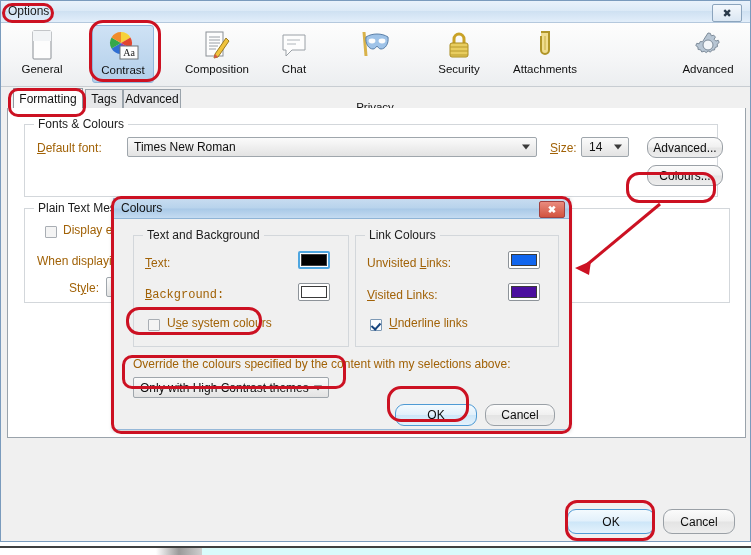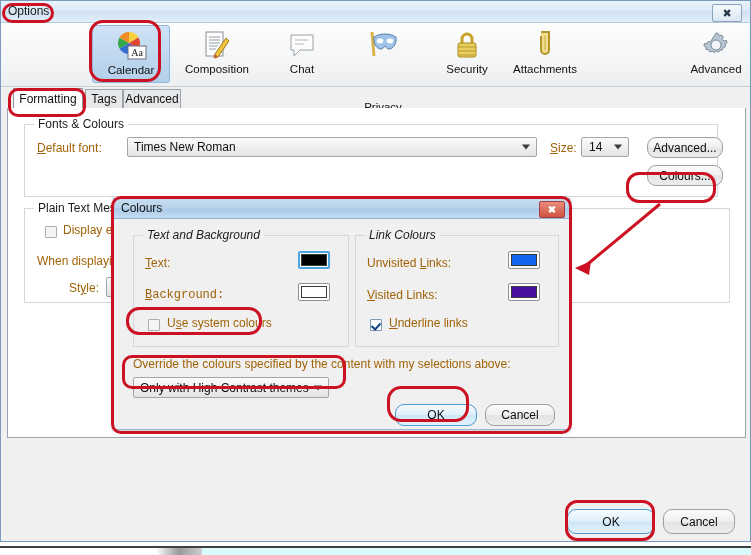--- a/index.html
+++ b/index.html
@@ -35,21 +35,21 @@
     font-size:11px;color:#2a3a4a;
   }
 
   
   .toolbar{
     position:absolute;left:0;top:22px;right:0;height:63px;
     background:linear-gradient(to bottom,#fdfdfd 0%,#f5f6f7 55%,#eceef0 100%);
     border-bottom:1px solid #c8cdd2;
   }
   .tb-item{
-    position:absolute;top:2px;width:78px;height:58px;
+    position:absolute;top:2px;width:62px;height:58px;
     display:flex;flex-direction:column;align-items:center;justify-content:flex-start;
     box-sizing:border-box;padding-top:3px;
   }
   .tb-item .glyph{height:34px;display:flex;align-items:center;justify-content:center;}
   .tb-item .lbl{font-size:11.5px;color:#111;margin-top:1px;white-space:nowrap;}
   .tb-item.selected{
     background:linear-gradient(to bottom,#cfe2f5,#b2cfea);
     border:1px solid #8fb6db;border-radius:3px;
   }
 
@@ -143,21 +143,21 @@
   }
   .modal-body{
     position:absolute;left:2px;top:20px;right:2px;bottom:2px;
     background:#f0f0f0;
   }
   .m-group{
     position:absolute;border:1px solid #d3d7db;box-sizing:border-box;
   }
   .m-group-title{
     position:absolute;top:-8px;left:9px;background:#f0f0f0;padding:0 4px;
-    font-size:12px;color:#1b1b1b;white-space:nowrap;font-style:italic;
+    font-size:12px;color:#1b1b1b;white-space:nowrap;
   }
 
   
   .ann{
     position:absolute;border:3px solid #cc1122;border-radius:14px;
     box-sizing:border-box;pointer-events:none;z-index:60;
   }
   svg.arrow-layer{position:absolute;left:0;top:0;width:751px;height:555px;pointer-events:none;z-index:61;}
 
   
@@ -175,36 +175,45 @@
 
   <div class="options-window">
 
     <div class="titlebar">
       <div class="titlebar-title">Options</div>
       <div class="win-close">✖</div>
     </div>
 
     <div class="toolbar">
 
+      <div class="tb-item" style="left:10px;">
+        <span class="glyph">
+          <svg width="26" height="32" viewBox="0 0 26 32">
+              <rect x="4" y="2" width="18" height="28" rx="1" fill="#fdfdfd" stroke="#8a8f95"></rect>
+              <rect x="4" y="2" width="18" height="10" fill="#f2f4f6"></rect>
+            </svg>
+        </span>
+        <span class="lbl">General</span>
+      </div>
 
       <div class="tb-item selected" style="left:91px;">
         <span class="glyph">
           <svg width="36" height="34" viewBox="0 0 36 34">
             <circle cx="16" cy="14" r="11" fill="#e8e8e8"></circle>
             <path d="M16 14 L16 3 A11 11 0 0 1 25.5 8.5 Z" fill="#f7d23a"></path>
             <path d="M16 14 L25.5 8.5 A11 11 0 0 1 25.5 19.5 Z" fill="#e2452f"></path>
             <path d="M16 14 L25.5 19.5 A11 11 0 0 1 16 25 Z" fill="#8e3fbe"></path>
             <path d="M16 14 L16 25 A11 11 0 0 1 6.5 19.5 Z" fill="#2f6fd4"></path>
             <path d="M16 14 L6.5 19.5 A11 11 0 0 1 6.5 8.5 Z" fill="#35a84a"></path>
             <path d="M16 14 L6.5 8.5 A11 11 0 0 1 16 3 Z" fill="#f08c2a"></path>
             <rect x="15" y="17" width="18" height="13" fill="#fdfdfd" stroke="#6d7277"></rect>
             <text x="24" y="27" font-size="10" font-family="Liberation Serif, serif" text-anchor="middle" fill="#1a1a1a">Aa</text>
           </svg>
         </span>
-        <span class="lbl">Calendar</span>
+        <span class="lbl">Contrast</span>
       </div>
 
       <div class="tb-item" style="left:176px;width:80px;">
         <span class="glyph">
           <svg width="30" height="32" viewBox="0 0 30 32">
             <rect x="4" y="3" width="17" height="24" fill="#fdfdfd" stroke="#8a8f95"></rect>
             <g stroke="#9aa0a6" stroke-width="1">
                 <path d="M7 8h11M7 11h11M7 14h11M7 17h9M7 20h7"></path>
               </g>
             <path d="M13 25 L24 9 L27 12 L16 28 L12 29 Z" fill="#f0c33c" stroke="#9b7a1f"></path>

